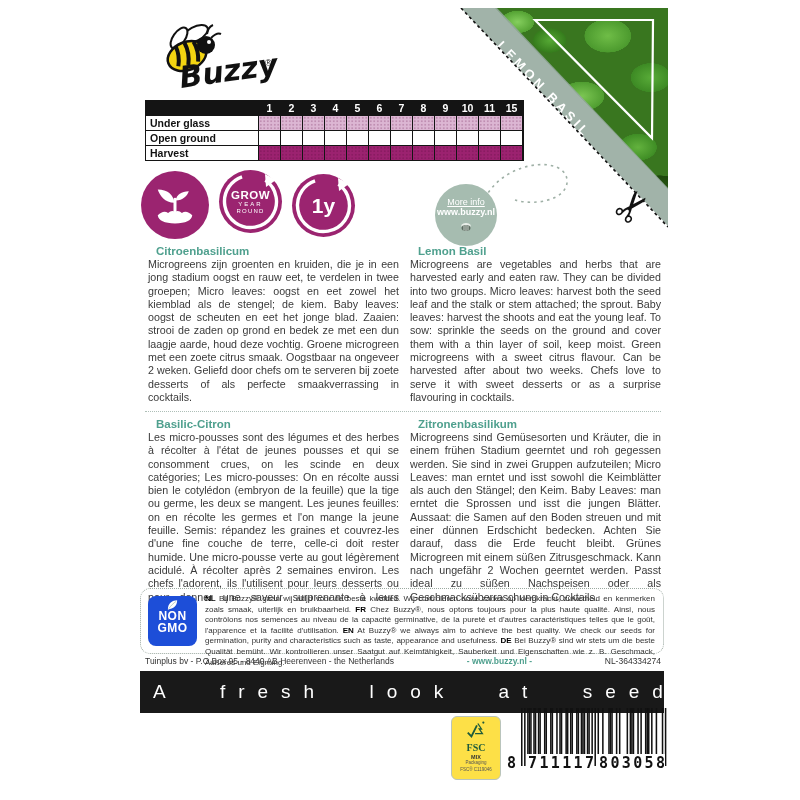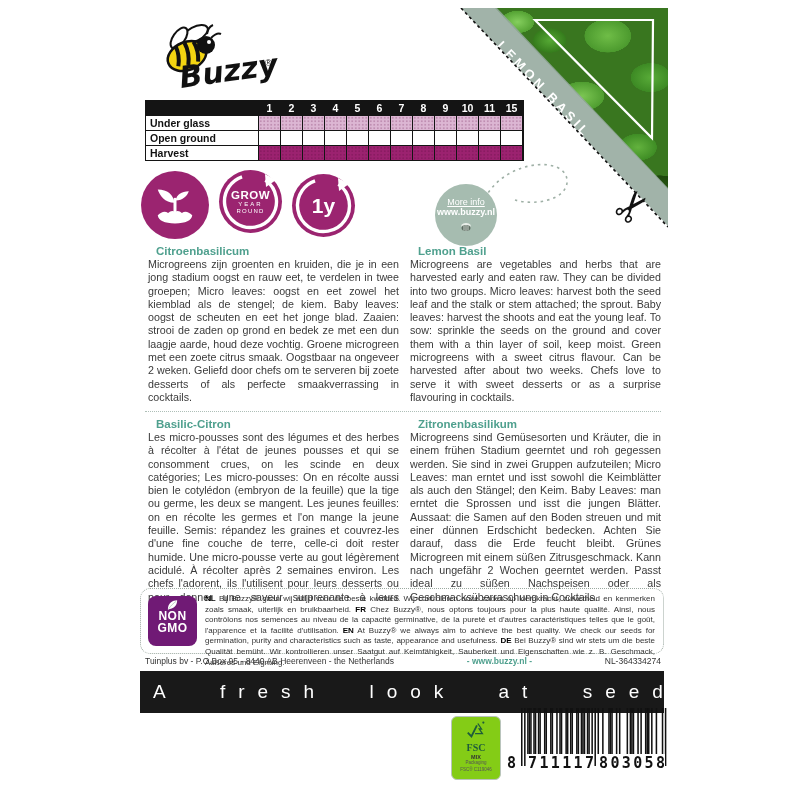--- a/index.html
+++ b/index.html
@@ -75,39 +75,39 @@
   .desc h3{margin:0 0 1px 8px;font-size:11.5px;color:#4fa08e;font-weight:bold;}
   .desc p{margin:0;font-size:10.7px;line-height:13.3px;color:#3a3a3a;text-align:justify;}
   .row1{top:237px;}
   .row2{top:410px;}
   .separator{position:absolute;left:10px;top:403px;width:516px;border-top:1.5px dotted #aebfb7;}
 
   
   .quality{position:absolute;left:5px;top:580px;width:524px;height:66px;
     border:1.5px dotted #9aa89f;border-radius:10px;padding:5px 8px 5px 64px;}
   .nongmo{position:absolute;left:7px;top:7px;width:49px;height:50px;border-radius:8px;
-    background:#701a75;color:#fff;text-align:center;padding-top:3px;}
+    background:#1d4ed8;color:#fff;text-align:center;padding-top:3px;}
   .nongmo .t{font-size:12px;font-weight:bold;line-height:11.5px;letter-spacing:0.5px;}
   .nongmo svg{width:13px;height:12px;display:block;margin:0 auto;}
   .quality p{margin:0;font-size:8px;line-height:10.6px;color:#333;text-align:justify;}
   .quality b{color:#000;}
 
   
   .footer{position:absolute;left:10px;top:648px;width:516px;font-size:8.5px;color:#333;
     display:flex;justify-content:space-between;align-items:flex-end;}
   .footer .site{color:#4fa08e;font-weight:bold;}
 
   
   .banner{position:absolute;left:5px;top:663px;width:524px;height:42px;background:#191919;
     color:#fff;text-align:center;line-height:42px;font-size:19px;
     letter-spacing:13px;word-spacing:24px;padding-left:13px;white-space:nowrap;overflow:hidden;}
 
   
   .fsc{position:absolute;left:316px;top:708px;width:50px;height:64px;border:1px solid #b9c4bc;
-    border-radius:6px;text-align:center;color:#1e5b3c;padding-top:2px;background:#84cc16;}
+    border-radius:6px;text-align:center;color:#1e5b3c;padding-top:2px;background:#fde047;}
   .fsc svg{width:22px;height:20px;}
   .fsc .name{font-family:"Liberation Serif",serif;font-weight:bold;font-size:10px;line-height:9px;}
   .fsc .mix{font-size:5.5px;font-weight:bold;margin-top:2px;color:#333;}
   .fsc .pkg{font-size:4.5px;color:#555;}
   .fsc .cert{font-size:4.5px;color:#555;margin-top:2px;}
   .barcode{position:absolute;left:372px;top:700px;width:160px;height:80px;}
   .barcode svg{position:absolute;left:14px;top:0;}
   .bc-digit8{position:absolute;left:0px;top:46px;font-family:"DejaVu Sans Mono",monospace;font-weight:bold;font-size:15px;color:#111;}
   .bc-g1{position:absolute;left:21px;top:46px;width:66px;display:flex;justify-content:space-between;font-family:"DejaVu Sans Mono",monospace;font-weight:bold;font-size:15px;color:#111;background:#fff;}
   .bc-g2{position:absolute;left:92px;top:46px;width:66px;display:flex;justify-content:space-between;font-family:"DejaVu Sans Mono",monospace;font-weight:bold;font-size:15px;color:#111;background:#fff;}

